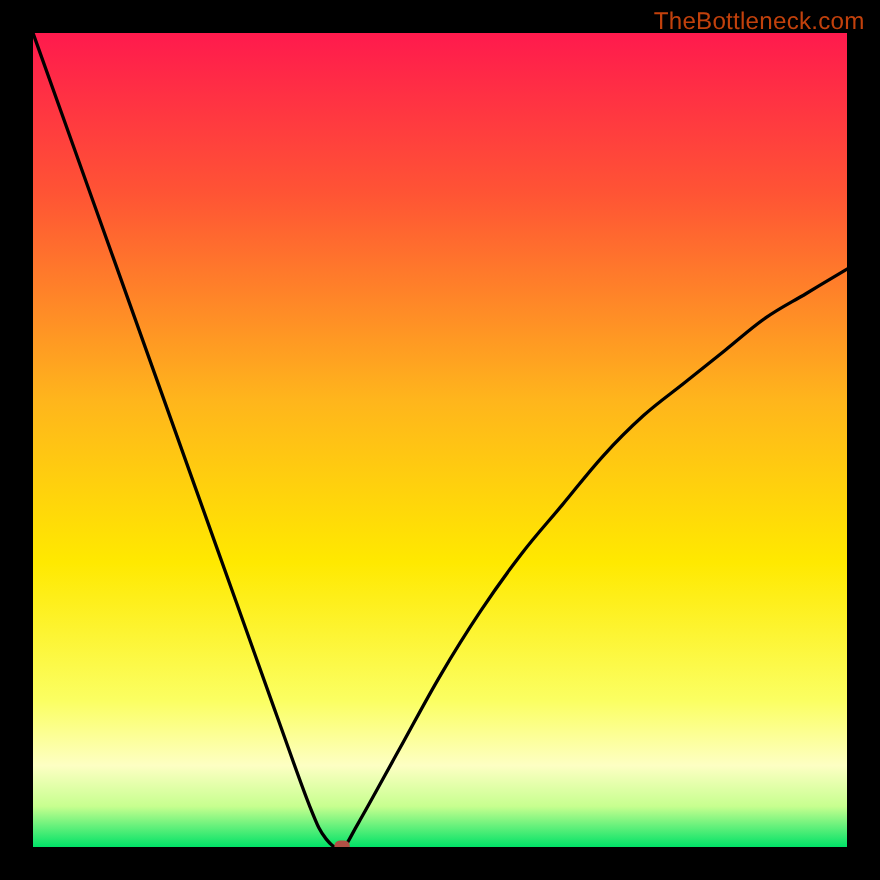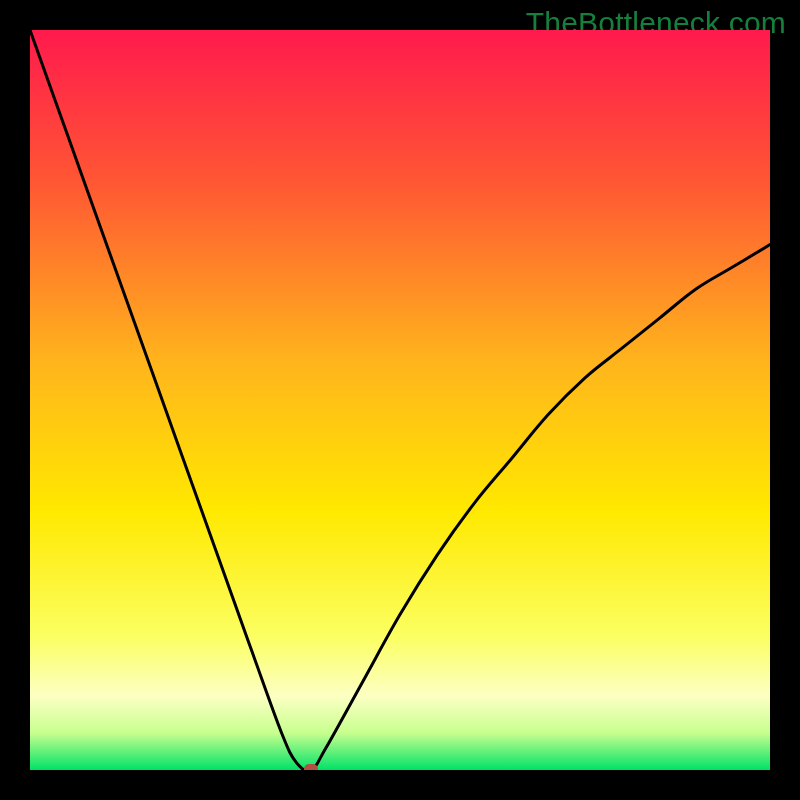--- a/index.html
+++ b/index.html
@@ -36,22 +36,22 @@
     position: absolute;
     left: 0;
     top: 0;
     width: 100%;
     height: 100%;
   }
   .watermark {
     position: absolute;
     top: 6px;
     right: 14px;
-    color: #15803d;
-    font-size: 30px;
+    color: #c2410c;
+    font-size: 22px;
     font-weight: 500;
     letter-spacing: 0.2px;
   }
   .marker {
     position: absolute;
     width: 14px;
     height: 10px;
     background: #b15045;
     border-radius: 5px;
   }

